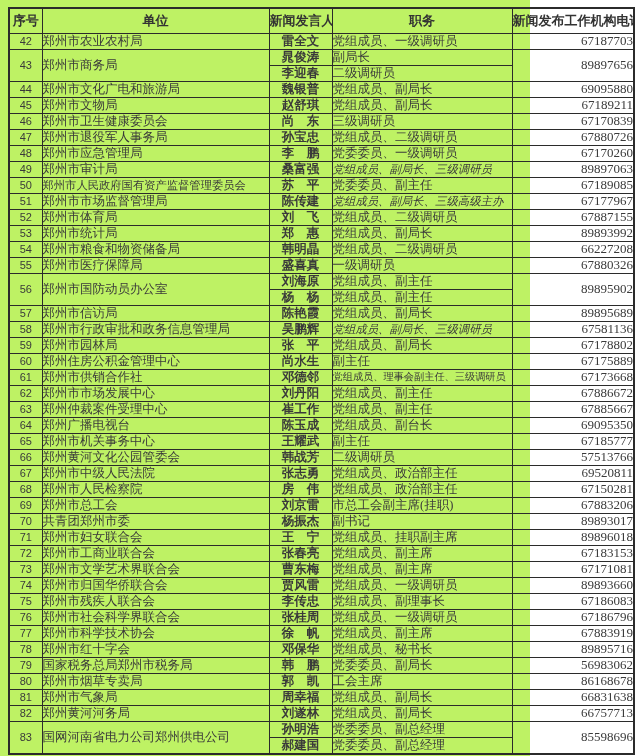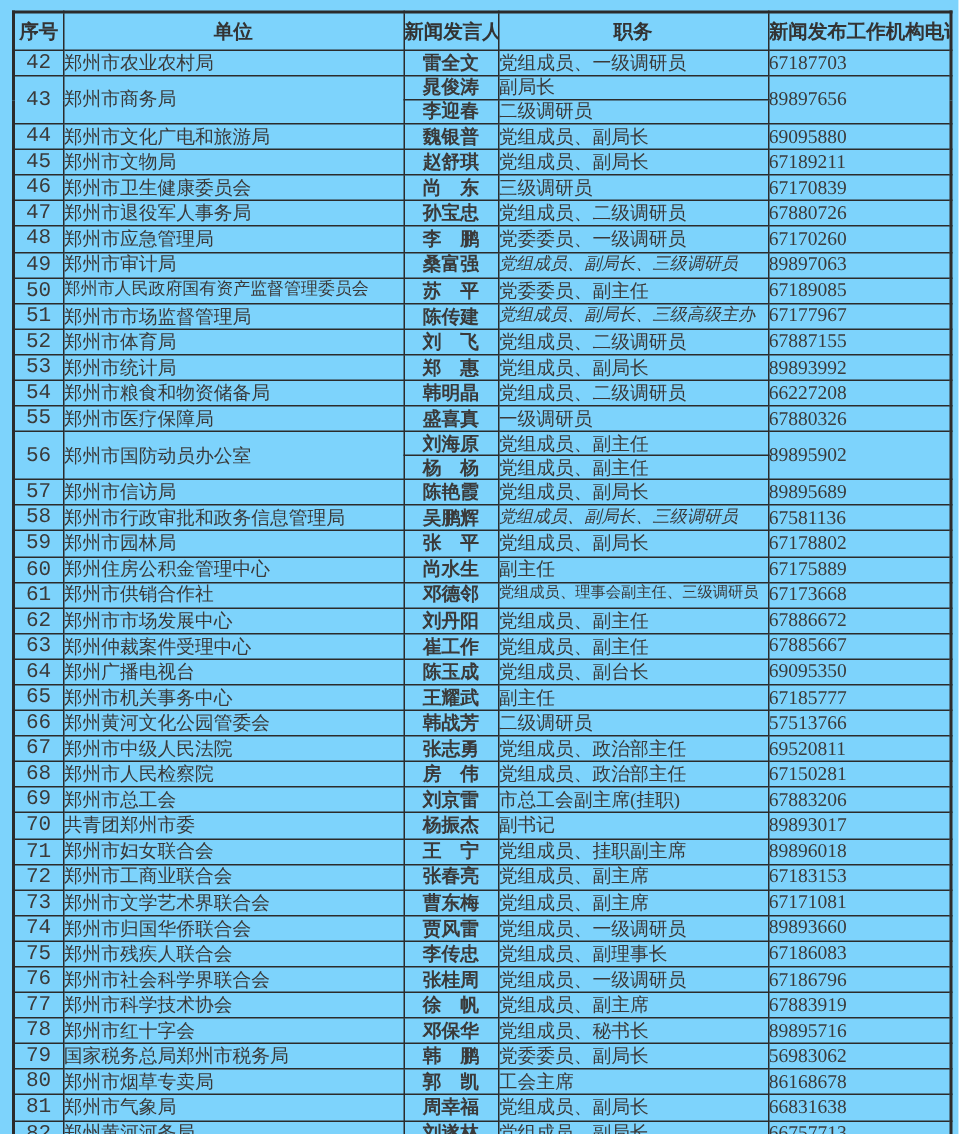--- a/index.html
+++ b/index.html
@@ -6,23 +6,23 @@
     margin: 0;
     padding: 0;
     background: #ffffff;
     width: 639px;
     height: 756px;
     overflow: hidden;
     font-family: "Liberation Serif", "DejaVu Serif", serif;
   }
   .page {
     position: relative;
-    width: 639px;
+    width: 530px;
     height: 756px;
-    background: #7dd3fc;
+    background: #bef264;
   }
   table.roster {
     position: absolute;
     left: 8px;
     top: 7px;
     width: 625px;
     height: 742px;
     border-collapse: collapse;
     table-layout: fixed;
     border: 2px solid #2b2b2b;
@@ -37,23 +37,23 @@
   }
   table.roster thead th {
     height: 24px;
     font-size: 13px;
     font-weight: bold;
     color: #333333;
     text-align: center;
   }
   td.num {
     text-align: center;
-    font-size: 14px;
+    font-size: 11px;
     color: #1f1f1f;
-    font-family: Liberation Mono, monospace;
+    font-family: Liberation Sans, sans-serif;
   }
   td.unit {
     text-align: left;
     padding-left: 9px;
     font-size: 12.5px;
     margin-left: 28px;
   }
   td.unit.shrink { font-size: 11.3px; }
   td.name {
     text-align: center;
@@ -61,21 +61,21 @@
     font-weight: bold;
   }
   td.pos {
     text-align: left;
     padding-left: 5px;
     font-size: 12.5px;
   }
   td.pos.shrink1 { font-size: 11.4px; font-style: italic; }
   td.pos.shrink2 { font-size: 10.2px; font-family: Liberation Mono, monospace; }
   td.phone {
-    text-align: left;
+    text-align: right;
     font-size: 13px;
     color: #1f1f1f;
     font-family: "Liberation Serif", "DejaVu Serif", serif;
   }
   tbody tr { height: 16px; }
 </style>
 </head>
 <body>
 
 <div class="page">

